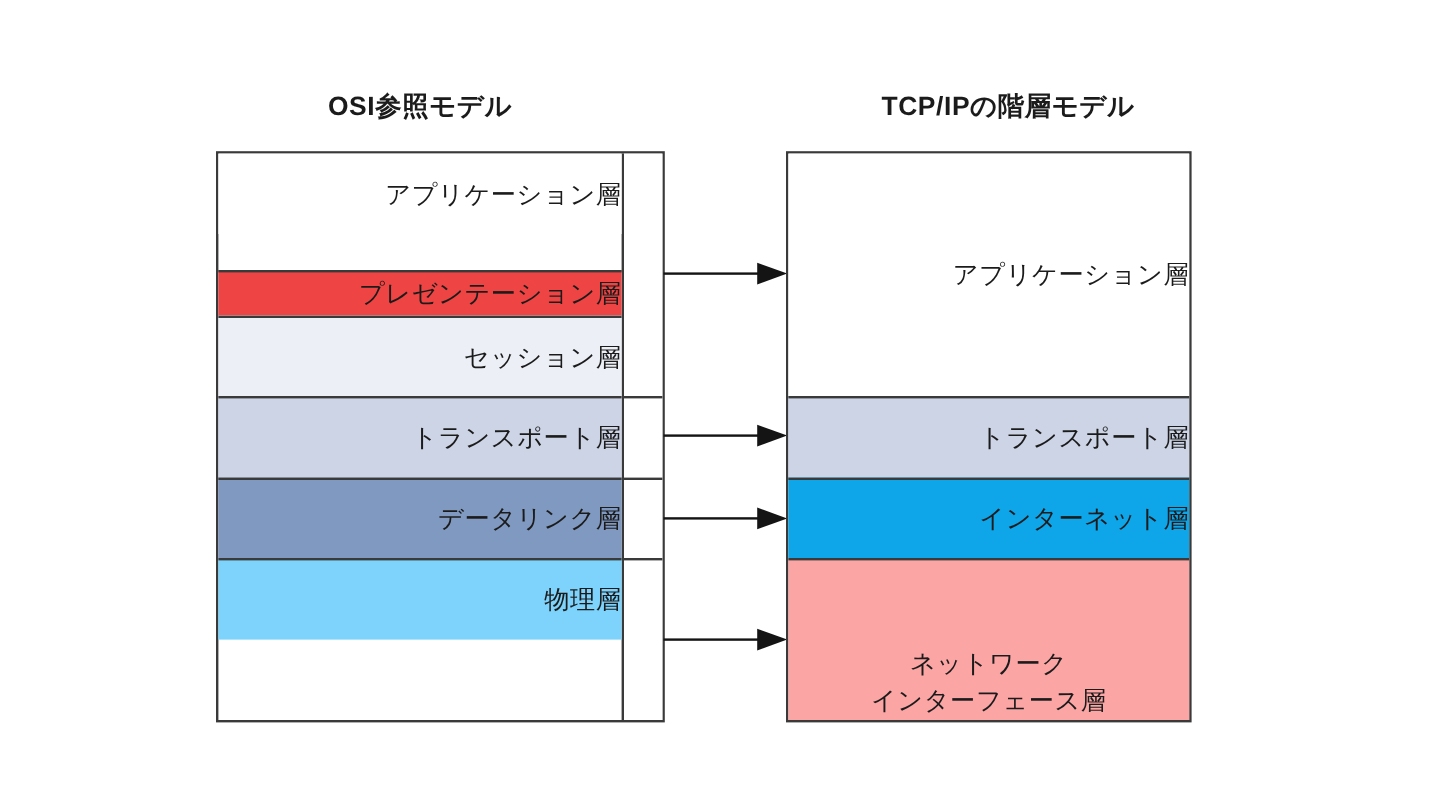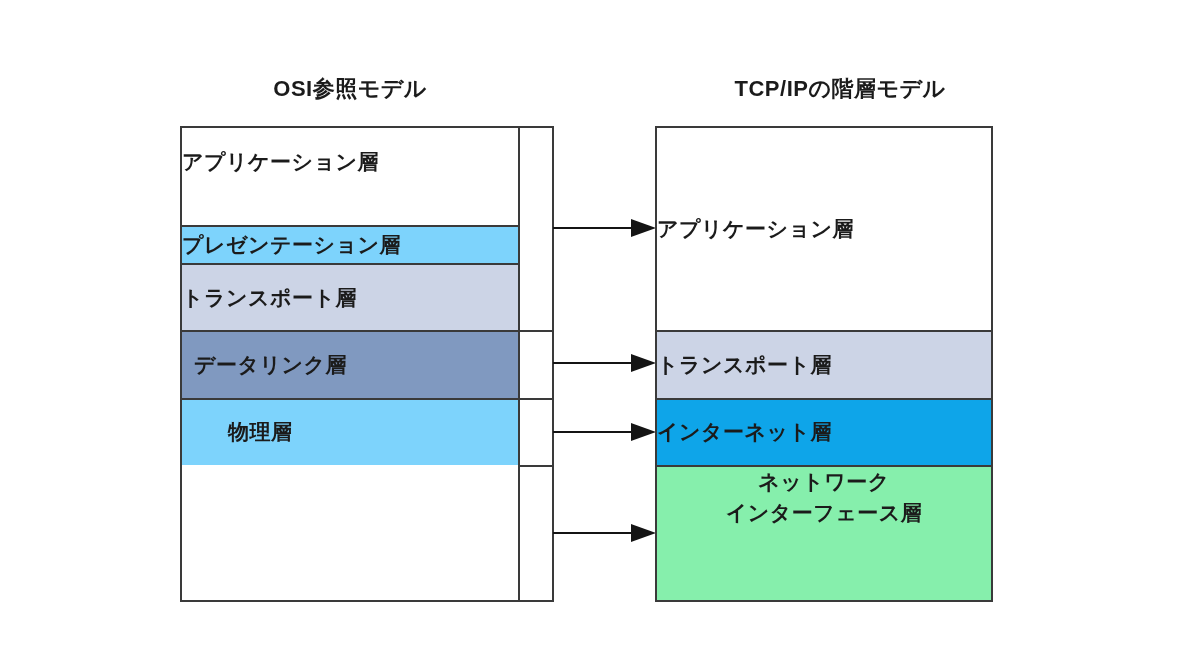--- a/index.html
+++ b/index.html
@@ -52,24 +52,24 @@
   }
   .osi-strip {
     flex: 0 0 32px;
     display: grid;
     grid-template-rows: 3fr 1fr 1fr 2fr;
     background: #ffffff;
   }
   .layer {
     display: flex;
     align-items: center;
-    justify-content: flex-start;
+    justify-content: flex-end;
     border-top: 2px solid var(--border);
     font-size: 21px;
-    font-weight: 700;
+    font-weight: 400;
     letter-spacing: 0.5px;
     text-align: center;
   }
   .layer.first { border-top: none; }
   .strip-seg { border-top: 2px solid var(--border); }
   .strip-seg.first { border-top: none; }
 
   
   .tcp-box {
     position: absolute;
@@ -109,22 +109,25 @@
 <div class="canvas">
 
   <div class="model-title title-left">OSI参照モデル</div>
   <div class="model-title title-right">TCP/IPの階層モデル</div>
 
   <div class="osi-box">
     <div class="osi-main">
       <div class="layer first" style="background-color: rgb(255, 255, 255);">
         <span>アプリケーション層</span>
       </div>
-      <div class="layer" style="background-color: #7dd3fc; margin-top: 30px;">
+      <div class="layer" style="background-color: #ef4444; margin-top: 30px;">
         <span>プレゼンテーション層</span>
+      </div>
+      <div class="layer" style="background-color: rgb(236, 239, 246);">
+        <span>セッション層</span>
       </div>
       <div class="layer" style="background-color: rgb(204, 212, 230);">
         <span>トランスポート層</span>
       </div>
       <div class="layer" style="background-color: rgb(128, 153, 192); padding-left: 12px;">
         <span>データリンク層</span>
       </div>
       <div class="layer" style="background-color: #7dd3fc; padding-left: 46px;">
         <span>物理層</span>
       </div>
@@ -157,19 +160,19 @@
   <div class="tcp-box">
     <div class="layer first" style="background-color: rgb(255, 255, 255);">
       <span>アプリケーション層</span>
     </div>
     <div class="layer" style="background-color: rgb(204, 212, 230);">
       <span>トランスポート層</span>
     </div>
     <div class="layer" style="background-color: #0ea5e9;">
       <span>インターネット層</span>
     </div>
-    <div class="layer two-line" style="background-color: #86efac;">
+    <div class="layer two-line" style="background-color: #fca5a5;">
       <span>ネットワーク</span>
       <span>インターフェース層</span>
     </div>
   </div>
 
 </div>
 
 </body></html>

